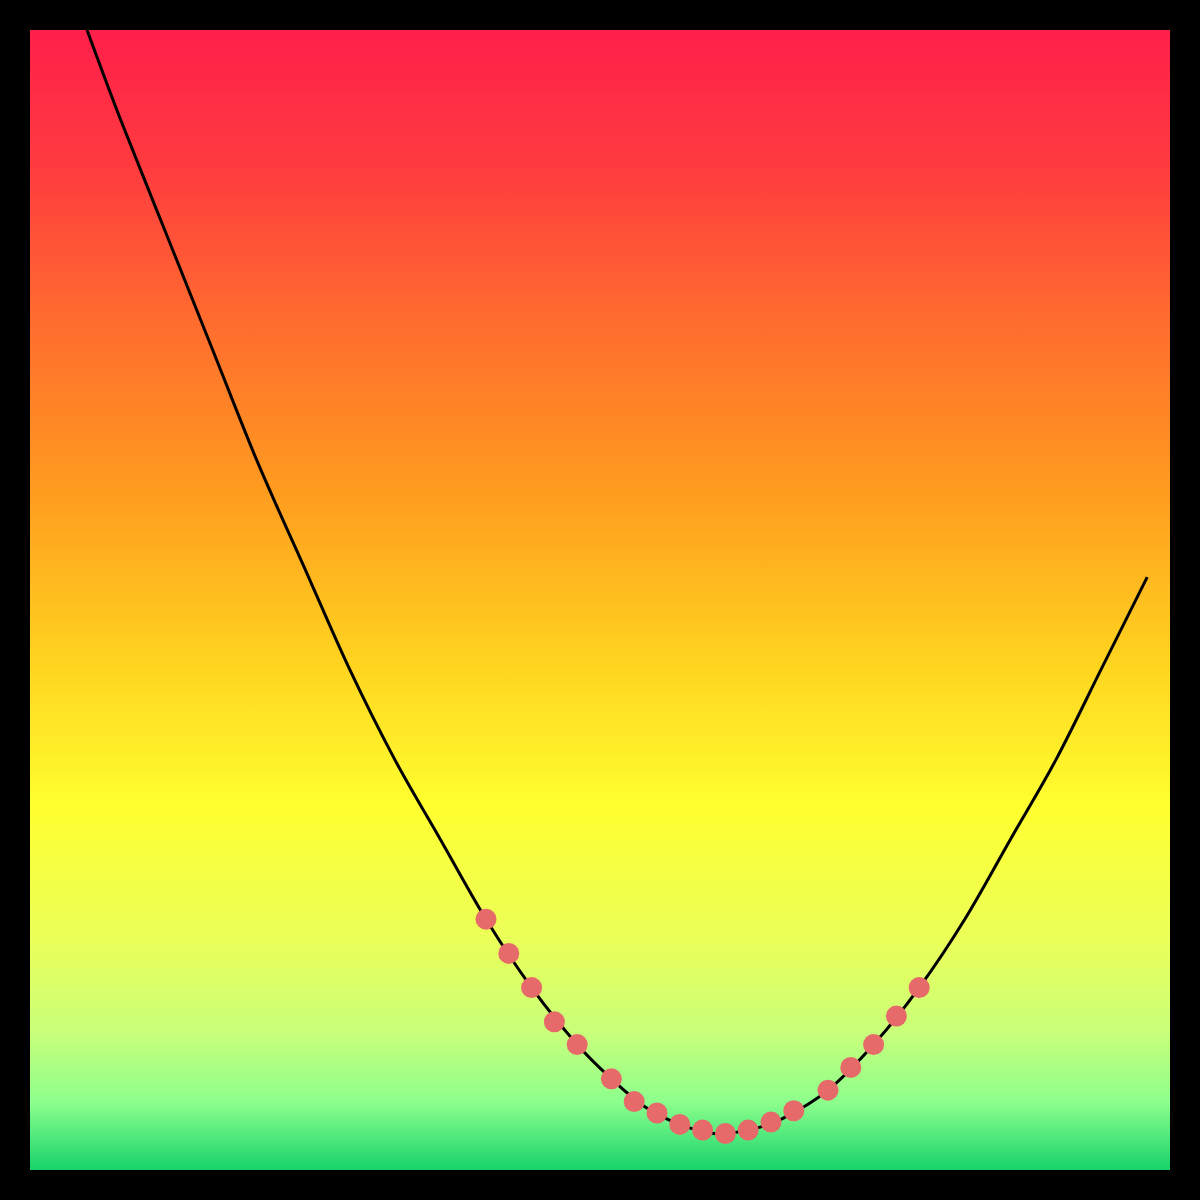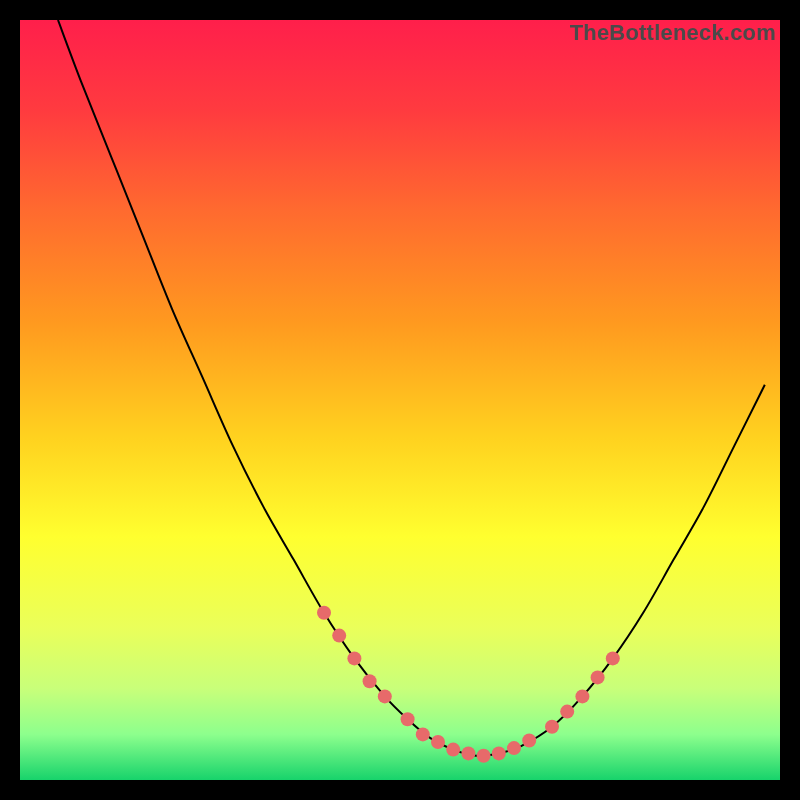--- a/index.html
+++ b/index.html
@@ -74,14 +74,13 @@
         <circle cx="478.8" cy="733.4" r="7" fill="#e76a6a"></circle>
         <circle cx="494" cy="728.08" r="7" fill="#e76a6a"></circle>
         <circle cx="509.20000000000005" cy="720.48" r="7" fill="#e76a6a"></circle>
         <circle cx="532" cy="706.8" r="7" fill="#e76a6a"></circle>
         <circle cx="547.1999999999999" cy="691.6" r="7" fill="#e76a6a"></circle>
         <circle cx="562.4" cy="676.4" r="7" fill="#e76a6a"></circle>
         <circle cx="577.6" cy="657.4" r="7" fill="#e76a6a"></circle>
         <circle cx="592.8000000000001" cy="638.4" r="7" fill="#e76a6a"></circle>
       </g>
   </svg>
-  <div class="watermark">TheBottleneck.com</div>
 </div>
 
 </body></html>

